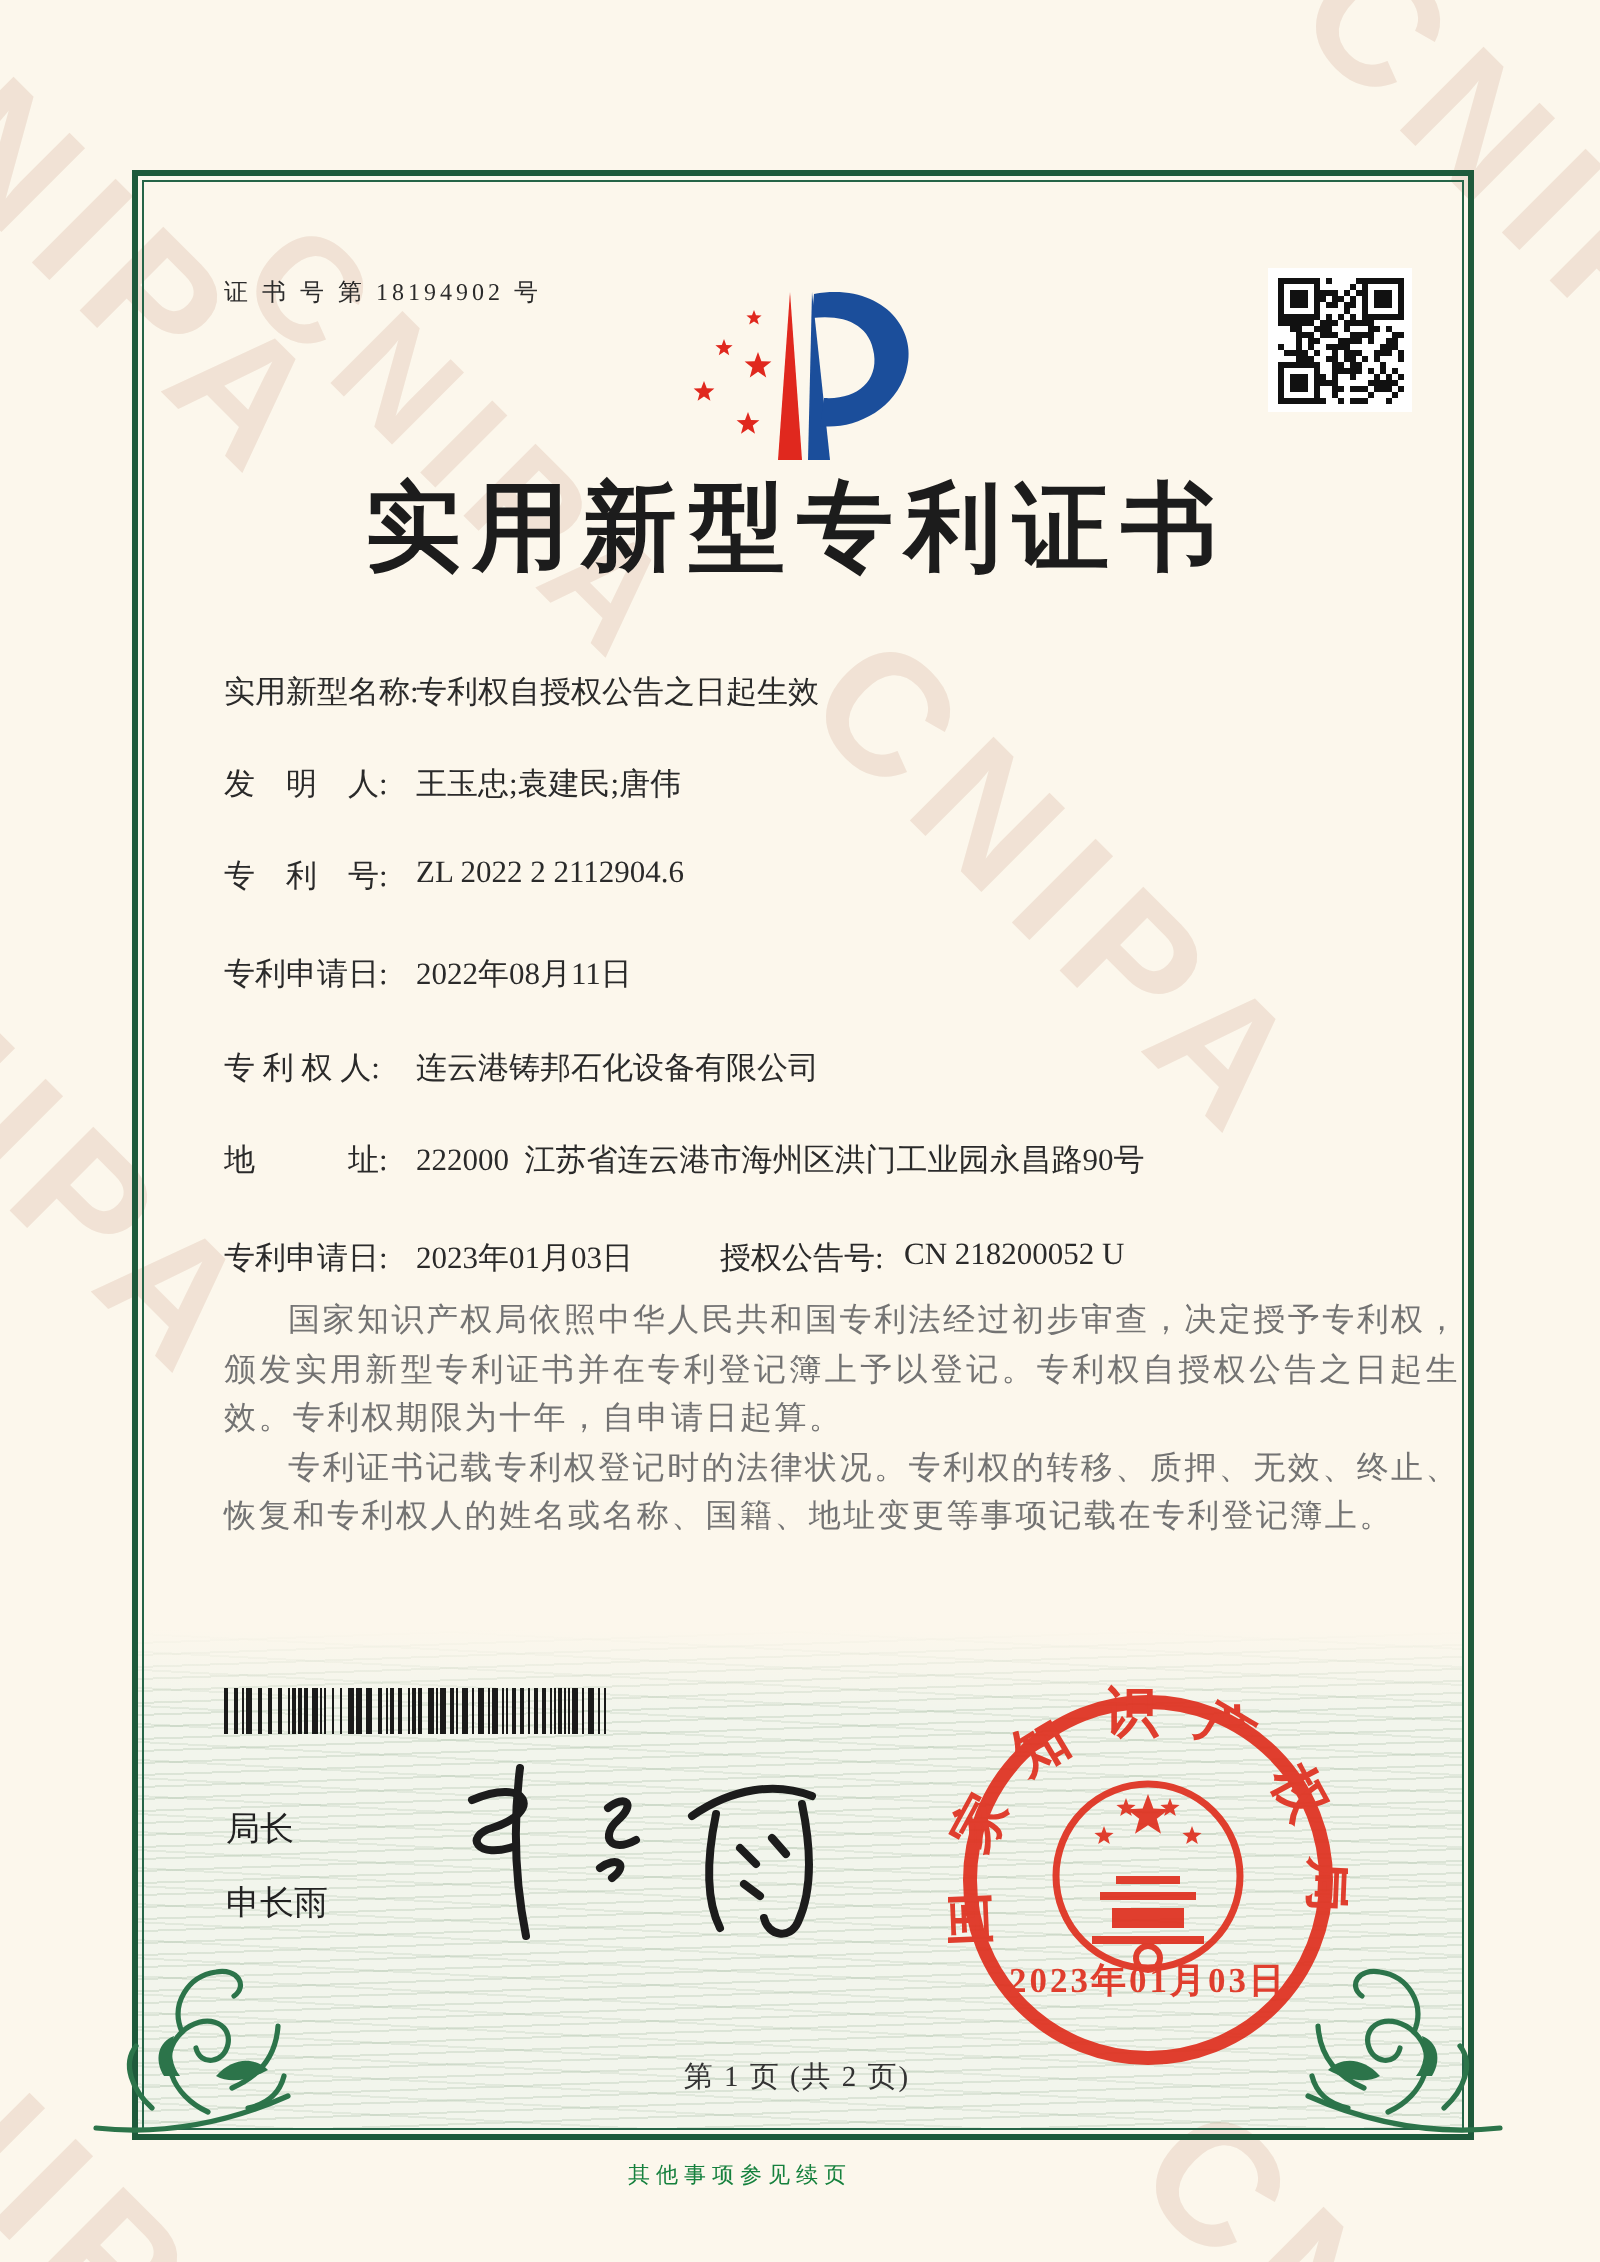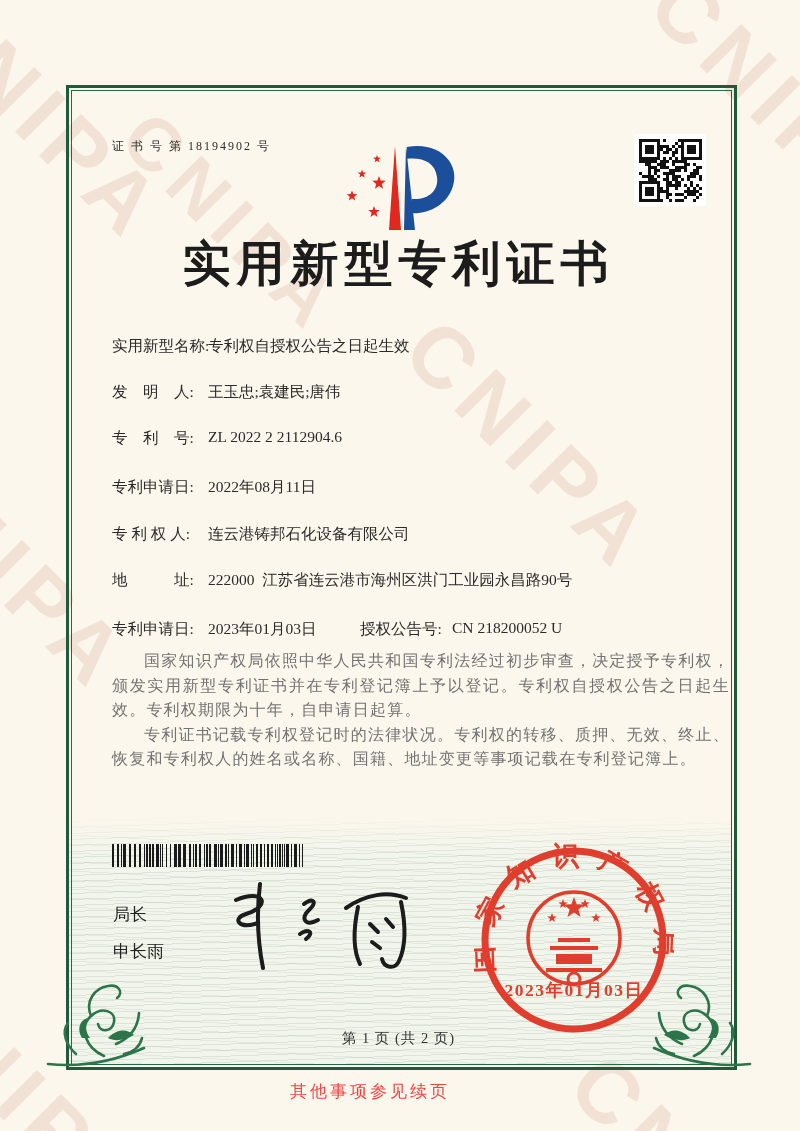--- a/index.html
+++ b/index.html
@@ -52,21 +52,21 @@
   .barcode{position:absolute; left:112px; top:844px;}
   .signer-title{position:absolute; left:113px; top:903px; font-size:17px;
     font-family:"Liberation Sans","DejaVu Sans",sans-serif; color:#222;}
   .signer-name{position:absolute; left:113px; top:940px; font-size:17px;
     font-family:"Liberation Sans","DejaVu Sans",sans-serif; color:#222;}
   .signature{position:absolute; left:208px; top:876px;}
   .seal{position:absolute; left:474px; top:842px; opacity:.92;}
   .page-info{position:absolute; left:66px; top:1029px; width:665px; text-align:center;
     font-size:14.5px; letter-spacing:1px; color:#333;}
   .continuation{position:absolute; left:0; top:1080px; width:740px; text-align:center;
-    font-size:17px; letter-spacing:3px; color:#ef4444;}
+    font-size:11px; letter-spacing:3px; color:#15803d;}
 </style>
 </head>
 <body>
 
 <div class="page">
 
   <span class="wm" style="left:-35px; top:-30px;">CNIPA</span>
   <span class="wm" style="left:700px; top:-45px;">CNIPA</span>
   <span class="wm" style="left:165px; top:95px; font-size:74px;">CNIPA</span>
   <span class="wm" style="left:455px; top:300px;">CNIPA</span>

